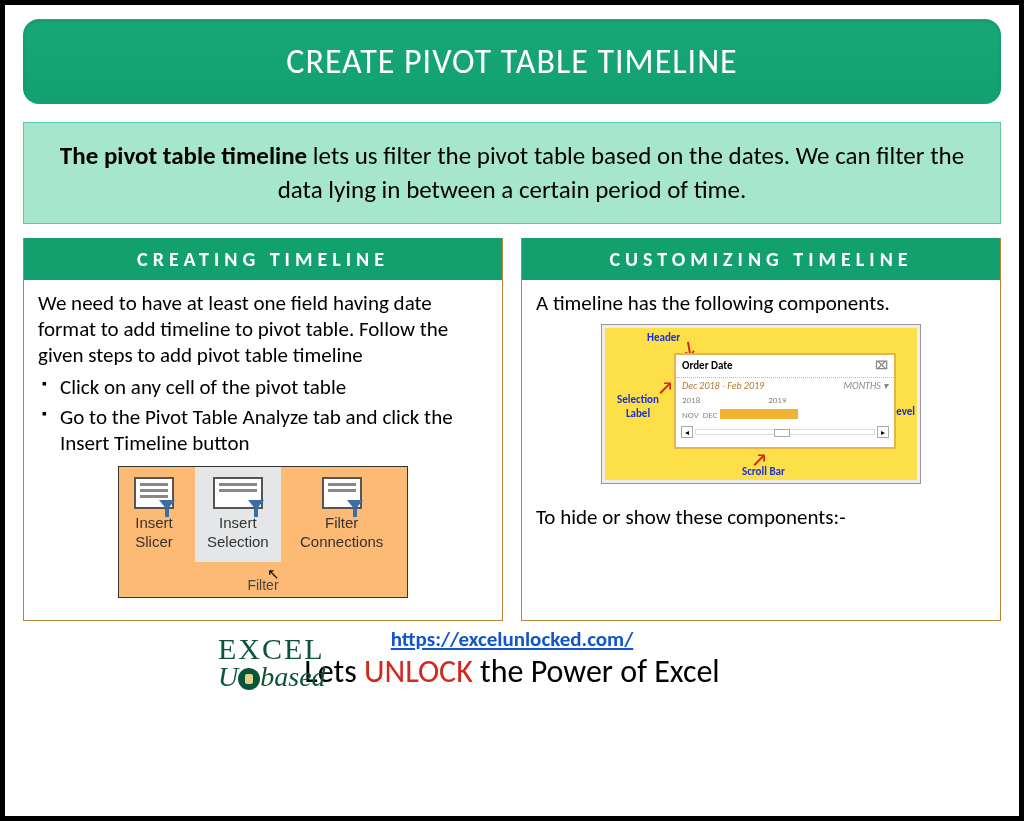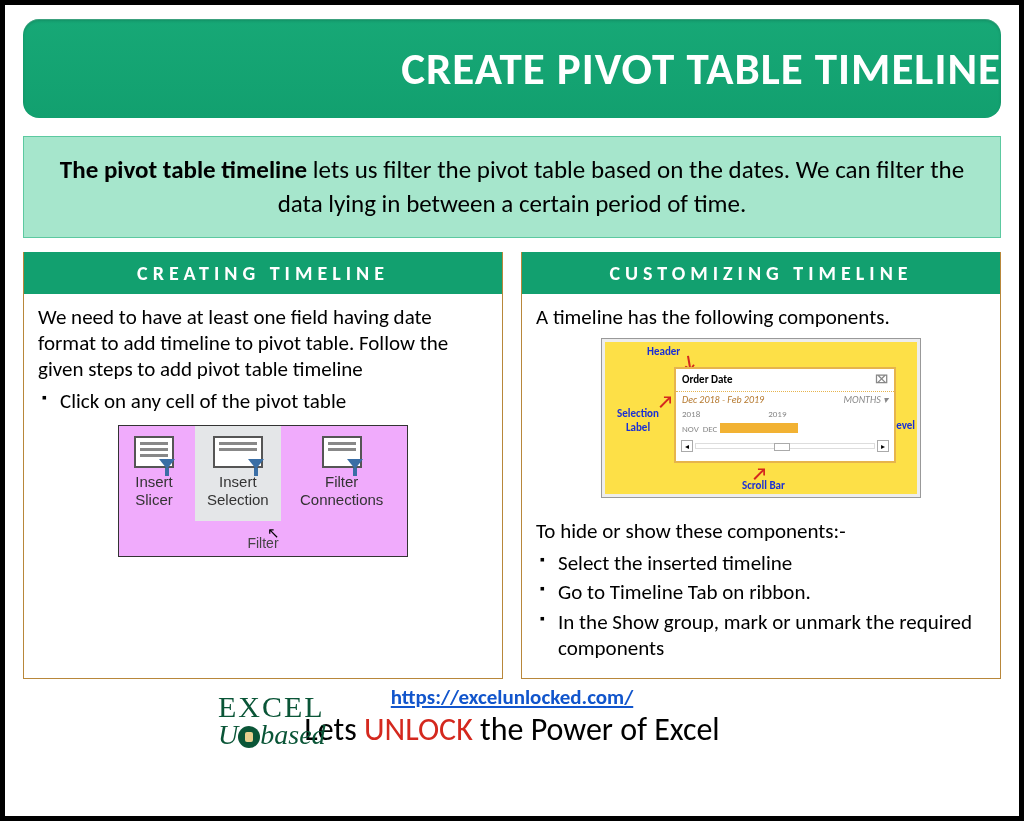--- a/index.html
+++ b/index.html
@@ -1,28 +1,28 @@
 <!DOCTYPE html>
 <html><head>
 <meta charset="utf-8">
 <style>
 * { box-sizing: border-box; margin: 0; padding: 0; }
 body { font-family: Calibri, Arial, sans-serif; background: #fff; width: 1024px; height: 821px; position: relative; }
 .outer { border: 5px solid #000; width: 1024px; height: 821px; padding: 14px 18px 8px; }
-.header-band { background: linear-gradient(#17a876,#12a06f); border-radius: 16px; color: #fff; font-weight: 700; font-size: 45px; text-align: right; padding: 22px 0; letter-spacing: 1px; margin-bottom: 18px; box-shadow: 0 2px 3px rgba(0,0,0,0.15) inset, 0 1px 0 rgba(255,255,255,0.2) inset; }
+.header-band { background: linear-gradient(#17a876,#12a06f); border-radius: 16px; color: #fff; font-weight: 400; font-size: 34px; text-align: center; padding: 22px 0; letter-spacing: 1px; margin-bottom: 18px; box-shadow: 0 2px 3px rgba(0,0,0,0.15) inset, 0 1px 0 rgba(255,255,255,0.2) inset; }
 .intro-band { background: #a6e6cc; text-align: center; font-size: 25px; padding: 16px 24px; line-height: 1.35; border: 1px solid #5cc9a0; }
 .intro-band .bold { font-weight: 700; }
 .columns { display: flex; gap: 18px; margin-top: 14px; }
 .col { flex: 1; border: 1.5px solid #b8873a; border-top: none; }
 .col-head { background: #12a06f; color: #fff; text-align: center; font-weight: 700; letter-spacing: 5px; font-size: 20px; padding: 9px 0; }
 .col-body { padding: 10px 14px 14px; font-size: 21px; line-height: 1.25; }
 .col-body ul { list-style: none; margin-top: 6px; }
 .col-body li { position: relative; padding-left: 22px; margin-bottom: 3px; }
 .col-body li::before { content: "▪"; position: absolute; left: 4px; top: 1px; font-size: 14px; }
-.ribbon-img { border: 1px solid #333; width: 290px; height: 132px; margin: 10px auto 8px; background: #f0abfc; position: relative; font-family: "Segoe UI", Arial, sans-serif; }
+.ribbon-img { border: 1px solid #333; width: 290px; height: 132px; margin: 10px auto 8px; background: #fdba74; position: relative; font-family: "Segoe UI", Arial, sans-serif; }
 .ribbon-btn { display: inline-block; text-align: center; vertical-align: top; padding: 10px 6px 0; font-size: 15px; color: #333; height: 95px; }
 .ribbon-btn.sel { background: #e4e6e8; }
 .ribbon-ic { width: 40px; height: 32px; margin: 0 auto 5px; border: 2px solid #555; background: #fff; position: relative; }
 .ribbon-ic .funnel { position: absolute; right: -3px; bottom: -3px; width: 0; height: 0; border-left: 8px solid transparent; border-right: 8px solid transparent; border-top: 10px solid #3a6ea5; }
 .ribbon-ic .stem { position: absolute; right: 3px; bottom: -10px; width: 4px; height: 8px; background: #3a6ea5; }
 .ribbon-ic .bars { position: absolute; top: 4px; left: 4px; right: 4px; }
 .ribbon-ic .bars span { display: block; height: 3px; background: #888; margin-bottom: 3px; }
 .ribbon-grp { position: absolute; bottom: 3px; width: 100%; text-align: center; font-size: 14px; color: #444; }
 .cursor { position: absolute; left: 148px; top: 98px; font-size: 15px; }
 .tl-img { border: 1px solid #999; width: 320px; height: 160px; margin: 8px auto 20px; background: #fde047; position: relative; font-size: 11px; box-shadow: inset 0 0 0 3px #ededed; }
@@ -62,20 +62,21 @@
   </div>
 
   <div class="columns">
 
     <div class="col">
       <div class="col-head">CREATING TIMELINE</div>
       <div class="col-body">
         <div>We need to have at least one field having date format to add timeline to pivot table. Follow the given steps to add pivot table timeline</div>
         <ul>
           <li>Click on any cell of the pivot table</li>
+          <li>Go to the Pivot Table Analyze tab and click the Insert Timeline button</li>
         </ul>
 
         <div class="ribbon-img">
           <div class="ribbon-btn" style="width:70px">
             <div class="ribbon-ic">
                 <div class="bars">
                   <span></span>
                   <span></span>
                   <span></span>
                 </div>
@@ -159,25 +160,20 @@
               <div class="sbtn">◂</div>
               <div class="sbar">
                   <div class="sthumb"></div>
                 </div>
               <div class="sbtn">▸</div>
             </div>
           </div>
         </div>
 
         <div>To hide or show these components:-</div>
-        <ul>
-          <li>Select the inserted timeline</li>
-          <li>Go to Timeline Tab on ribbon.</li>
-          <li>In the Show group, mark or unmark the required components</li>
-        </ul>
       </div>
     </div>
 
   </div>
 
   <div class="footer">
     <div class="logo">
       <div class="ex">EXCEL</div>
       <div class="un">U<span class="lock"></span><span>based</span></div>
     </div>

